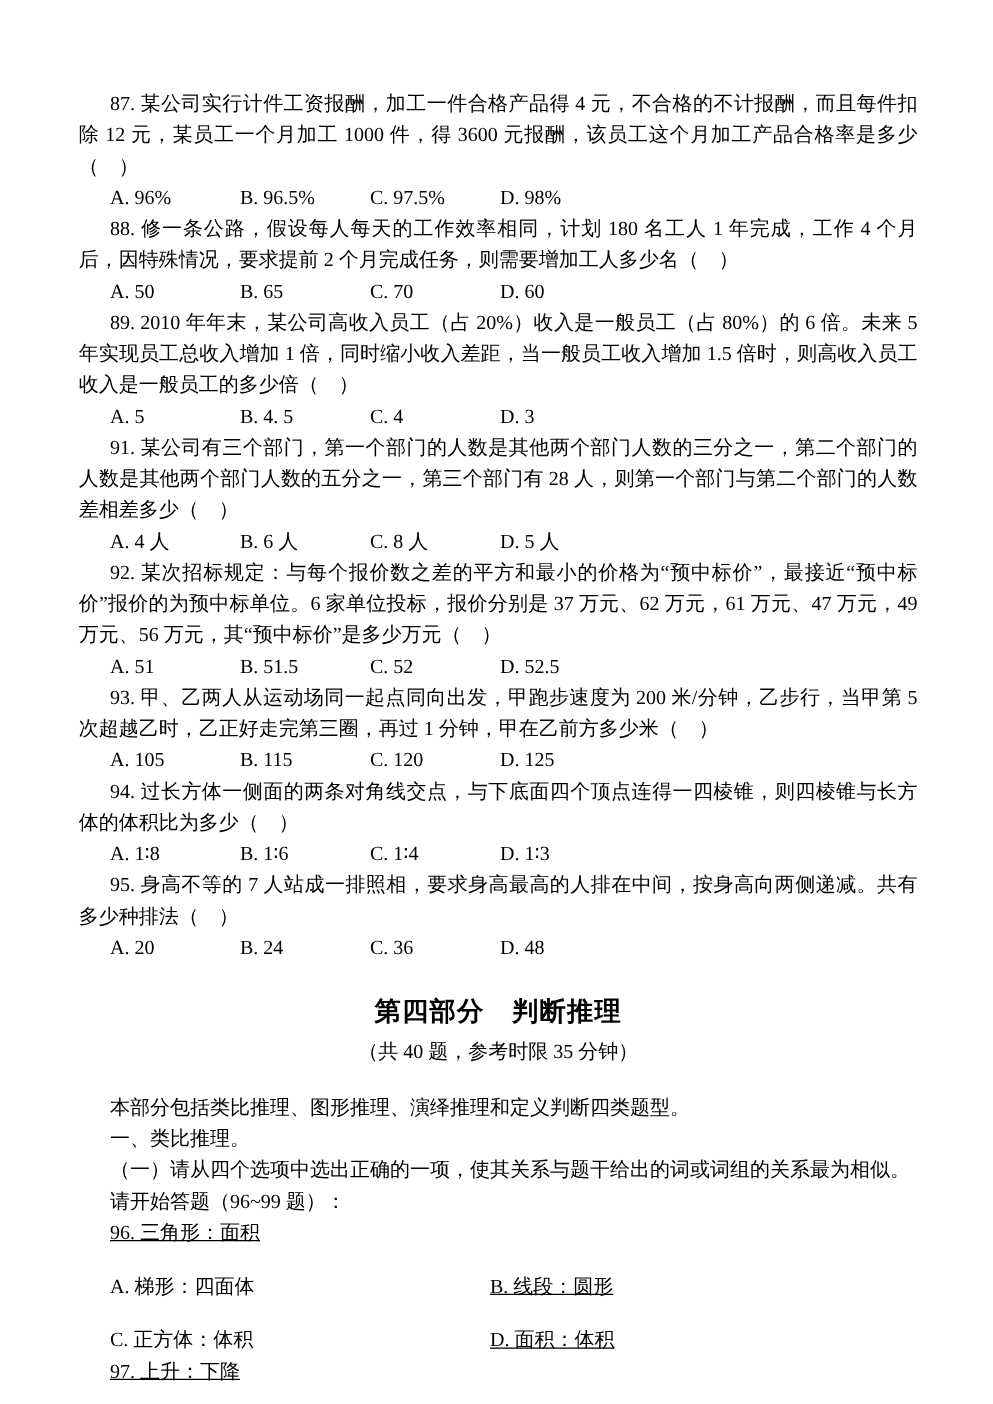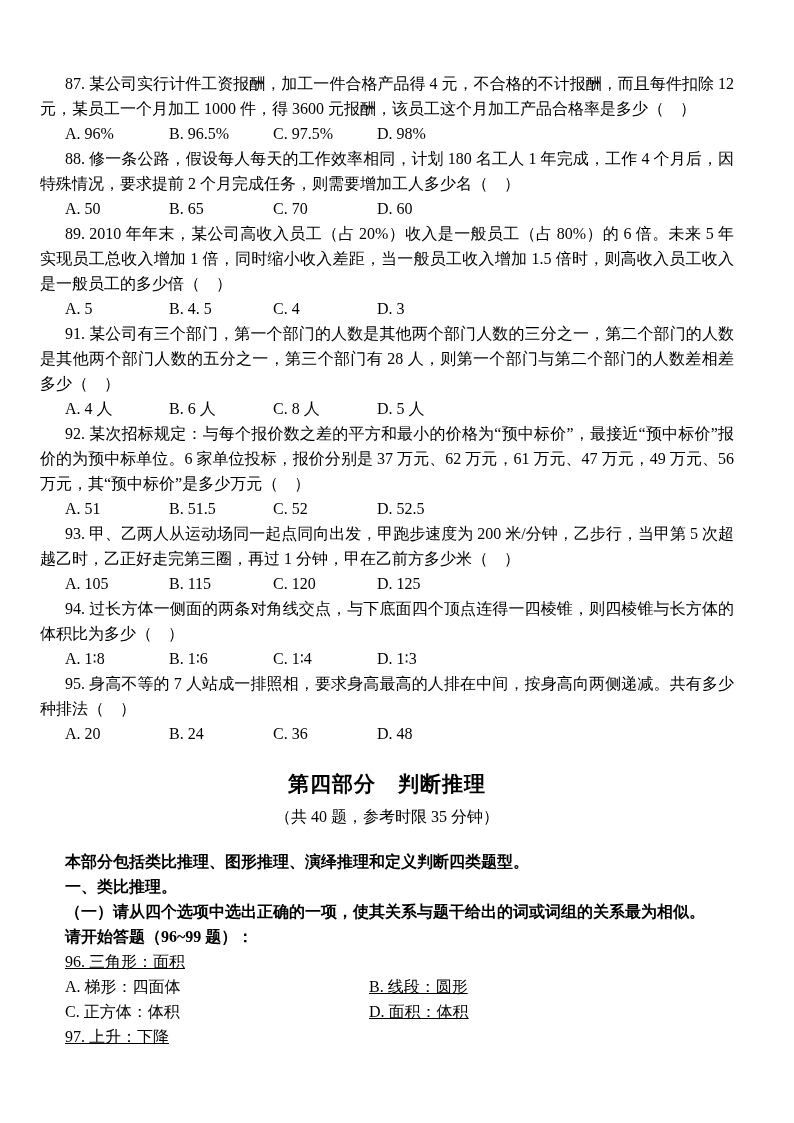--- a/index.html
+++ b/index.html
@@ -7,47 +7,47 @@
     position: relative;
     width: 794px;
     height: 1123px;
     margin: 0 auto;
     background: #ffffff;
     color: #000000;
     font-family: "Liberation Serif", "DejaVu Serif", serif;
     font-size: 16px;
     line-height: 25px;
     box-sizing: border-box;
-    padding: 71px 60px 0 40px;
+    padding: 71px 60px 0 63px;
     overflow: hidden;
   }
   p { margin: 0; padding: 0; }
   .qtext { text-indent: 25px; text-align: justify; }
   .opts4 { display: flex; padding-left: 25px; }
   .opts4 .opt { flex: 0 0 auto; min-width: 104px; padding-right: 6px; box-sizing: border-box; white-space: nowrap; }
   .opts4 .opt:last-child { min-width: 0; }
-  .opts2 { display: flex; padding-left: 25px; }
+  .opts2 { display: flex; padding-left: 25px; margin-top: 18px; }
   .opts2 .c1 { flex: 0 0 304px; white-space: nowrap; }
   .opts2 .c2 { flex: 0 0 auto; white-space: nowrap; text-decoration: underline; }
   .qline { text-indent: 25px; text-decoration: underline; }
   .section-title {
     font-weight: bold;
     text-align: center;
     font-size: 21px;
     letter-spacing: 1px;
     margin-top: 26px;
     text-indent: 0;
   }
   .section-subtitle {
     text-align: center;
     margin-top: 7px;
     margin-bottom: 20px;
     text-indent: 0;
   }
-  .intro-line { text-indent: 25px; font-weight: bold; }
+  .intro-line { text-indent: 25px; font-weight: normal; }
 </style>
 </head>
 <body>
 
 <div class="page">
 
   <div>
     <p class="qtext">87. 某公司实行计件工资报酬，加工一件合格产品得 4 元，不合格的不计报酬，而且每件扣除 12 元，某员工一个月加工 1000 件，得 3600 元报酬，该员工这个月加工产品合格率是多少（　）</p>
     <div class="opts4">
       <span class="opt">A. 96%</span>

